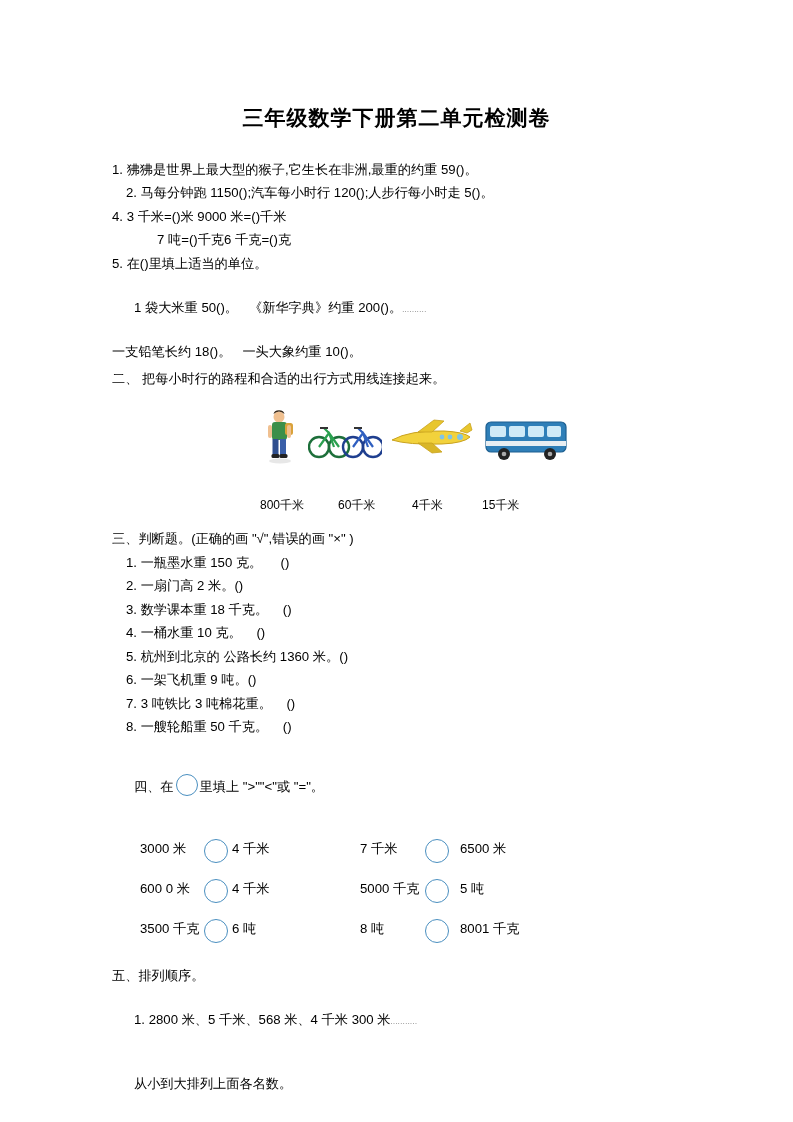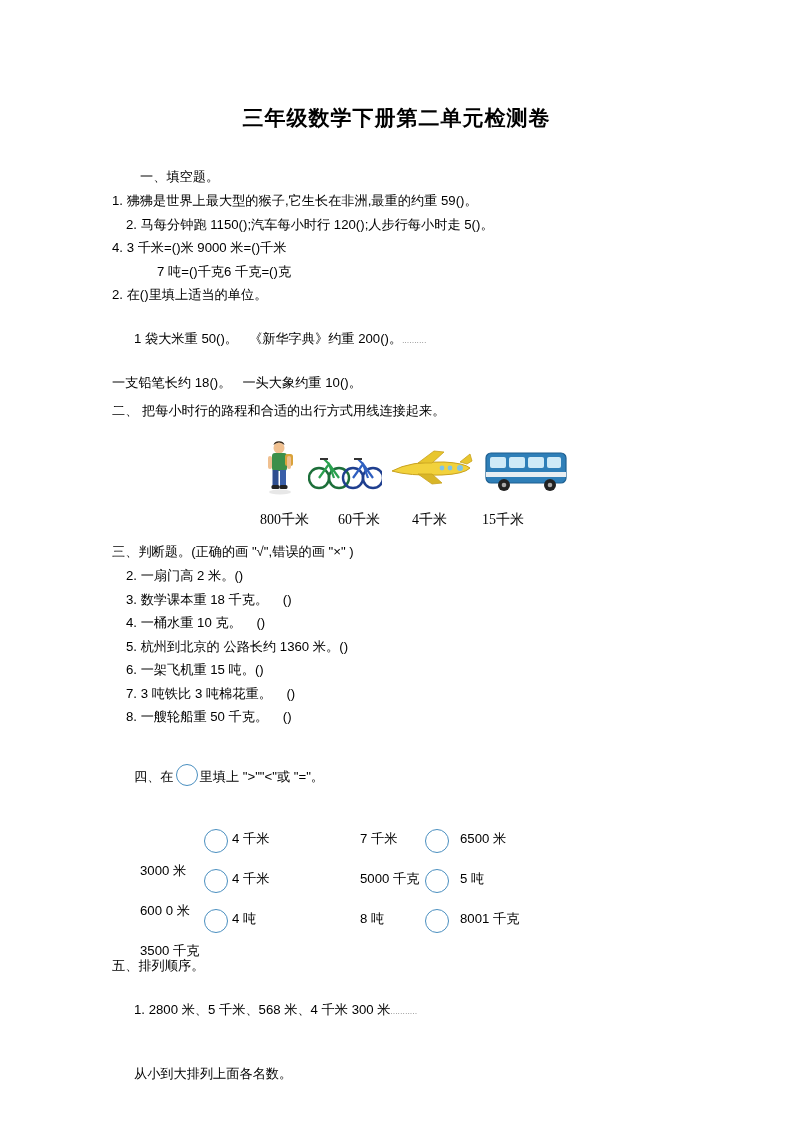--- a/index.html
+++ b/index.html
@@ -68,23 +68,22 @@
   }
   
   .boy { left: 148px; bottom: 2px; width: 40px; height: 56px; }
   .bikes { left: 196px; bottom: 4px; width: 74px; height: 48px; }
   .plane { left: 276px; bottom: 10px; width: 86px; height: 38px; }
   .bus   { left: 370px; bottom: 4px; width: 90px; height: 46px; }
 
   .labels-row {
     position: relative;
     height: 26px;
-    margin-top: 12px;
-    font-size: 14px;
-    font-family: Liberation Serif, serif;
+    margin-top: 30px;
+    font-size: 12px;
   }
   .labels-row span {
     position: absolute;
     white-space: nowrap;
   }
   .lbl1 { left: 148px; }
   .lbl2 { left: 226px; }
   .lbl3 { left: 300px; }
   .lbl4 { left: 370px; }
 
@@ -98,21 +97,21 @@
   .cmp-row > span { position: absolute; top: 9px; }
   .circle {
     position: absolute;
     width: 22px;
     height: 22px;
     border: 1.6px solid #4a8fc0;
     border-radius: 50%;
     top: 4px;
     background: transparent;
   }
-  .c-l1 { left: 28px; margin-top: 32px; }
+  .c-l1 { left: 28px; }
   .c-o1 { left: 92px; }
   .c-l2 { left: 120px; }
   .c-r1 { left: 248px; }
   .c-o2 { left: 313px; }
   .c-r2 { left: 348px; }
 
   .inline-circle {
     display: inline-block;
     width: 20px;
     height: 20px;
@@ -125,26 +124,25 @@
 </style>
 </head>
 <body>
 
 <div class="page">
 
   <h1 class="title">三年级数学下册第二单元检测卷</h1>
 
   <div class="body-wrap">
 
-    <div class="line indent-1 sec-head">一、填空题。</div>
     <div class="line">1. 狒狒是世界上最大型的猴子,它生长在非洲,最重的约重 59()。</div>
     <div class="line indent-2">2. 马每分钟跑 1150();汽车每小时行 120();人步行每小时走 5()。</div>
     <div class="line">4. 3 千米=()米 9000 米=()千米</div>
     <div class="line indent-3">7 吨=()千克6 千克=()克</div>
-    <div class="line">2. 在()里填上适当的单位。</div>
+    <div class="line">5. 在()里填上适当的单位。</div>
     <div class="line">
       <span>1 袋大米重 50()。   《新华字典》约重 200()。</span><span class="tiny">..........</span>
     </div>
     <div class="line">一支铅笔长约 18()。   一头大象约重 10()。</div>
 
     <div class="line sec-head">二、 把每小时行的路程和合适的出行方式用线连接起来。</div>
 
     <div class="pic-row">
 
       <svg class="pic boy" viewBox="0 0 40 56">
@@ -197,25 +195,26 @@
     </div>
 
     <div class="labels-row">
       <span class="lbl1">800千米</span>
       <span class="lbl2">60千米</span>
       <span class="lbl3">4千米</span>
       <span class="lbl4">15千米</span>
     </div>
 
     <div class="line sec-head">三、判断题。(正确的画 "√",错误的画 "×" )</div>
+    <div class="line indent-2">1. 一瓶墨水重 150 克。     ()</div>
     <div class="line indent-2">2. 一扇门高 2 米。()</div>
     <div class="line indent-2">3. 数学课本重 18 千克。    ()</div>
     <div class="line indent-2">4. 一桶水重 10 克。    ()</div>
     <div class="line indent-2">5. 杭州到北京的 公路长约 1360 米。()</div>
-    <div class="line indent-2">6. 一架飞机重 15 吨。()</div>
+    <div class="line indent-2">6. 一架飞机重 9 吨。()</div>
     <div class="line indent-2">7. 3 吨铁比 3 吨棉花重。    ()</div>
     <div class="line indent-2">8. 一艘轮船重 50 千克。    ()</div>
 
     <div class="line gap-top">
       <span>四、在</span><span class="inline-circle"></span><span>里填上 "&gt;""&lt;"或 "="。</span>
     </div>
 
     <div class="cmp-block">
       <div class="cmp-row">
         <span class="c-l1">3000 米</span>
@@ -229,21 +228,21 @@
         <span class="c-l1">600 0 米</span>
         <span class="circle c-o1"></span>
         <span class="c-l2">4 千米</span>
         <span class="c-r1">5000 千克</span>
         <span class="circle c-o2"></span>
         <span class="c-r2">5 吨</span>
       </div>
       <div class="cmp-row">
         <span class="c-l1">3500 千克</span>
         <span class="circle c-o1"></span>
-        <span class="c-l2">4 吨</span>
+        <span class="c-l2">6 吨</span>
         <span class="c-r1">8 吨</span>
         <span class="circle c-o2"></span>
         <span class="c-r2">8001 千克</span>
       </div>
     </div>
 
     <div class="line gap-top">五、排列顺序。</div>
     <div class="line">
       <span>1. 2800 米、5 千米、568 米、4 千米 300 米</span><span class="tiny">...........</span>
     </div>

